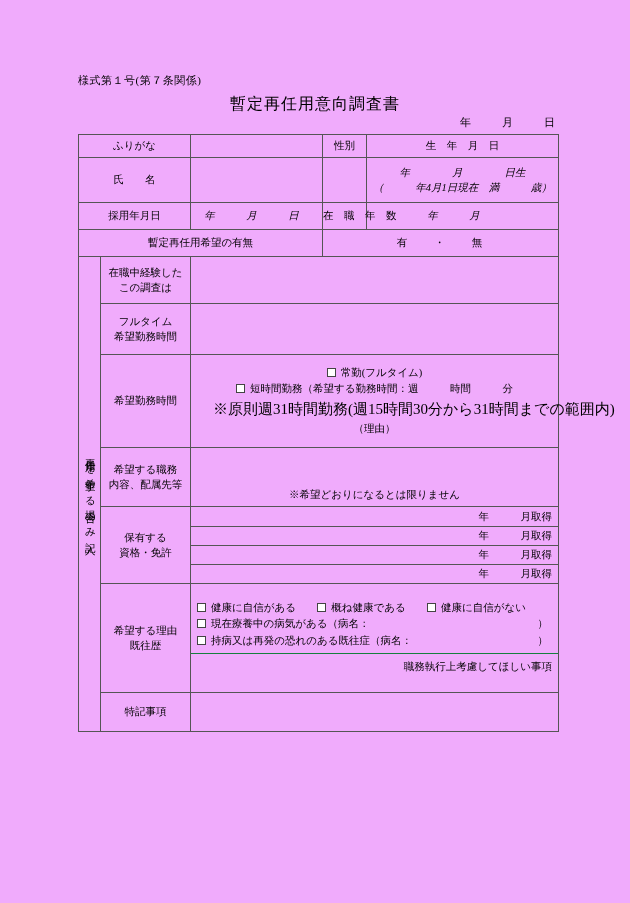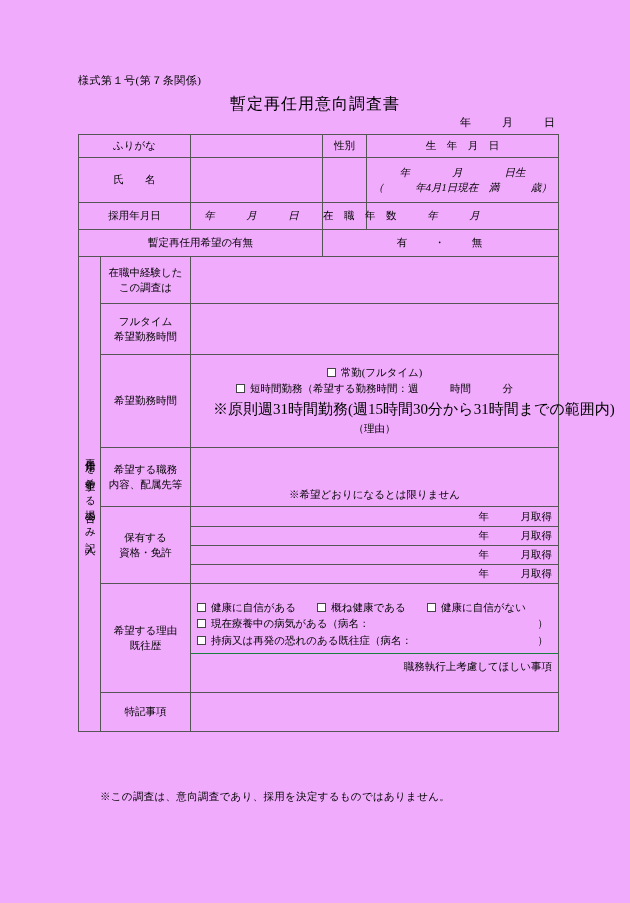--- a/index.html
+++ b/index.html
@@ -292,15 +292,14 @@
       </td>
     </tr>
 
     <tr>
       <td class="cell-pad" style="height:38px">特記事項</td>
       <td colspan="3"></td>
     </tr>
   </tbody>
     </table>
 
-  <div class="footer-note">※この調査は、意向調査であり、採用を決定するものではありません。</div>
 
 </div>
 
 </body></html>

